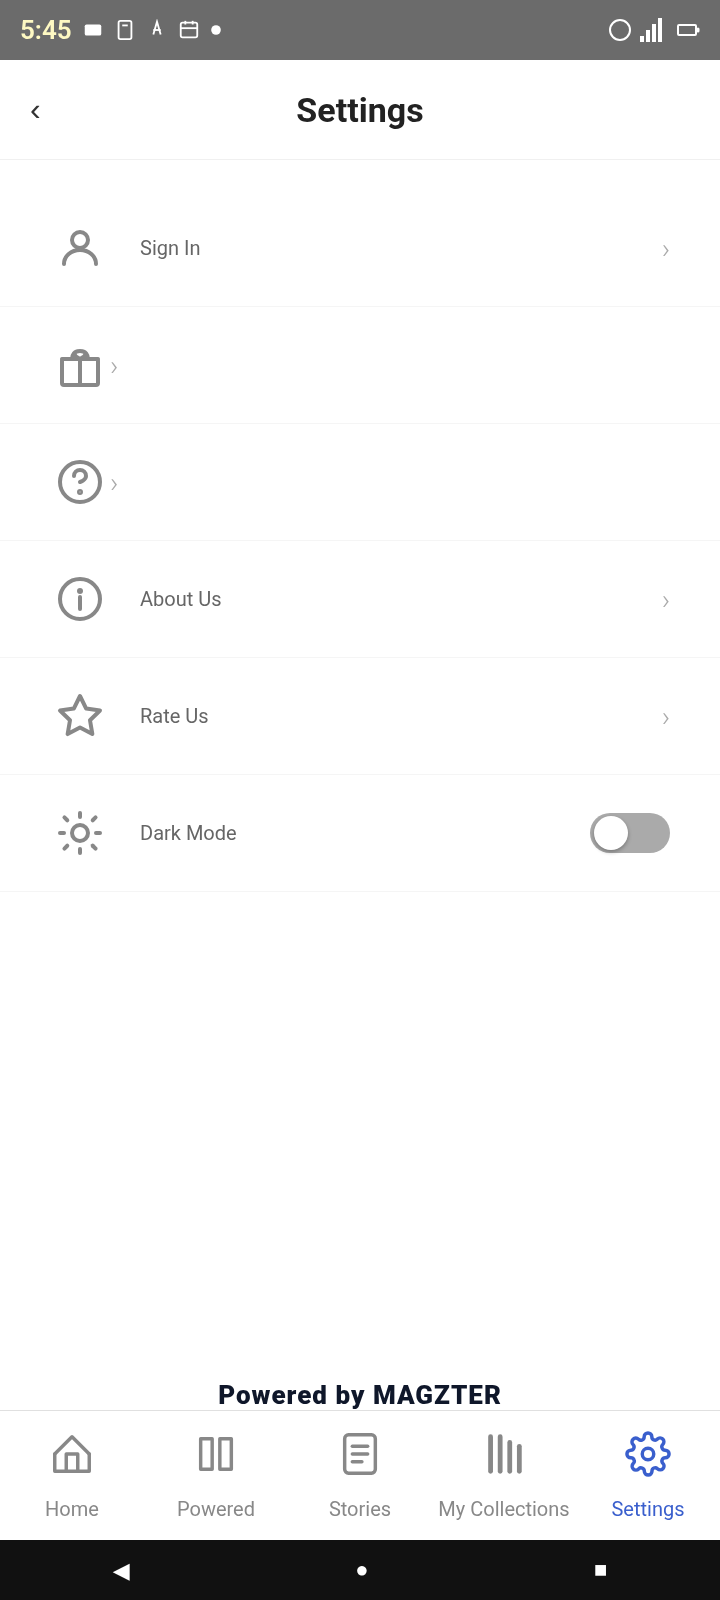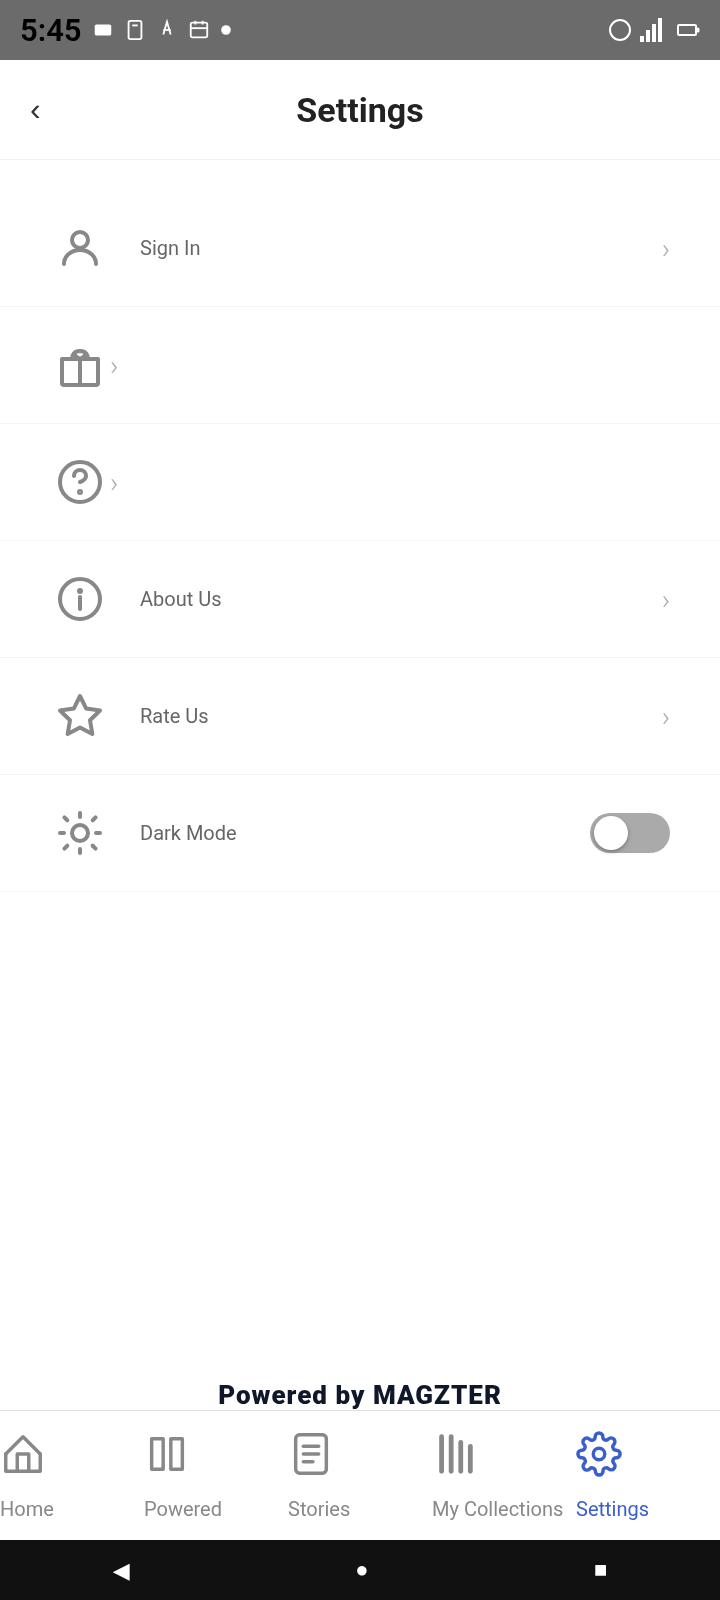--- a/index.html
+++ b/index.html
@@ -25,22 +25,22 @@
       display: flex;
       align-items: center;
       justify-content: space-between;
       padding: 0 20px;
     }
 
     .status-left {
       display: flex;
       align-items: center;
       gap: 10px;
-      color: #000000;
-      font-size: 31px;
+      color: #fef9c3;
+      font-size: 26px;
       font-weight: 600;
       justify-content: flex-end;
     }
 
     .status-icons {
       display: flex;
       align-items: center;
       gap: 8px;
       color: #fff;
       font-size: 18px;
@@ -164,20 +164,21 @@
       background: #fff;
       border-top: 1px solid #e0e0e0;
       display: flex;
       align-items: center;
       justify-content: space-around;
     }
 
     .nav-item {
       display: flex;
       flex-direction: column;
+      align-items: center;
       gap: 20px;
       cursor: pointer;
       flex: 1;
     }
 
     .nav-item svg {
       width: 46px;
       height: 46px;
       stroke: #888;
       fill: none;

